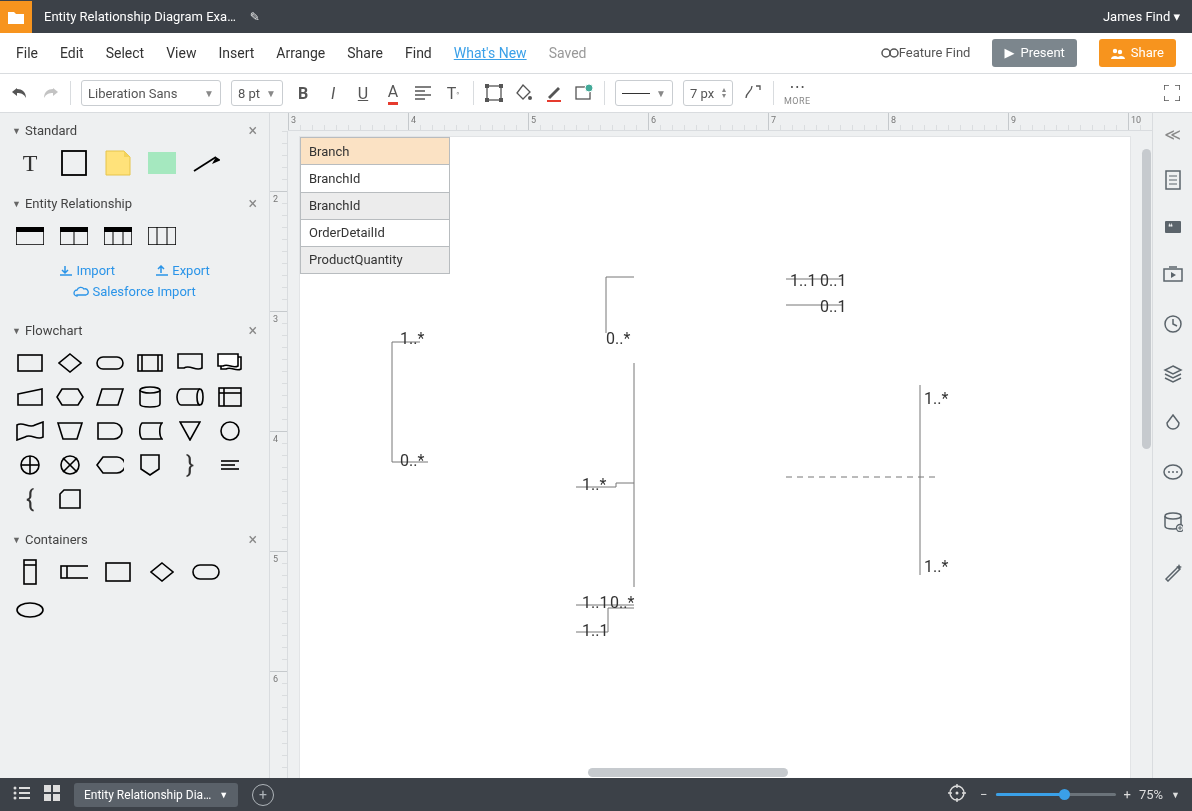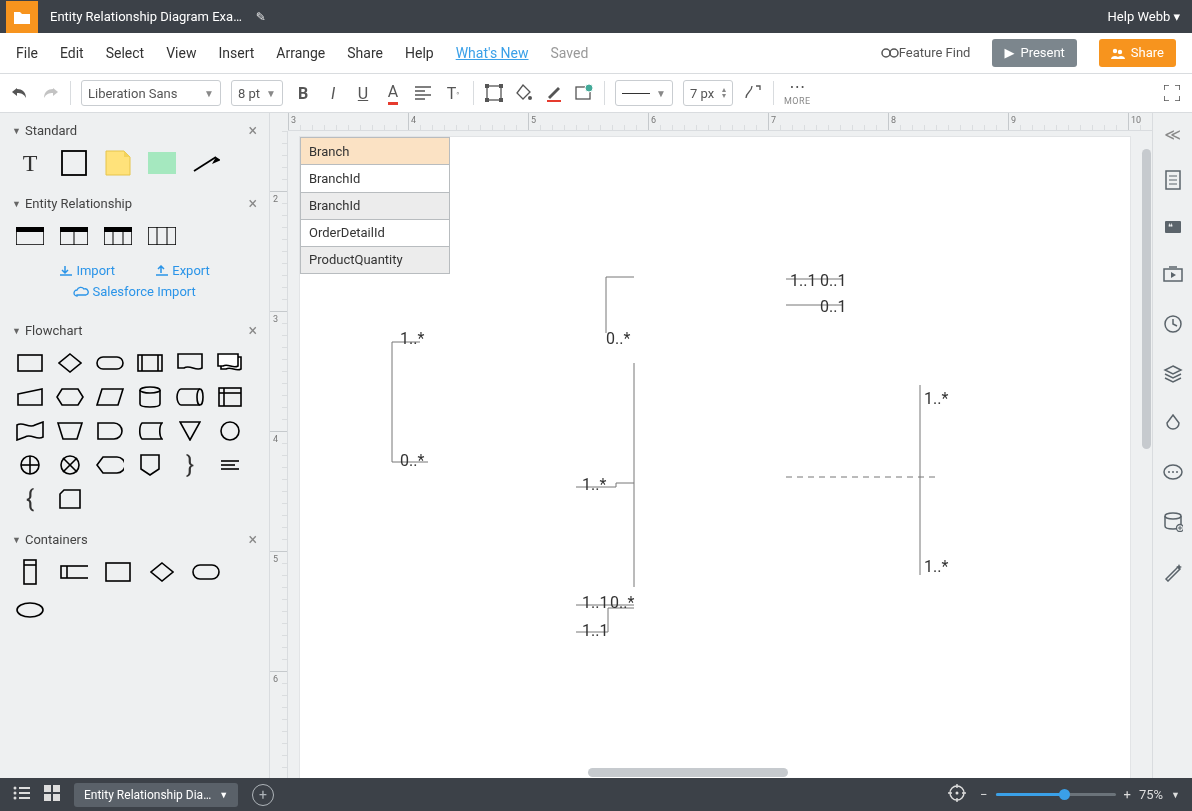--- a/index.html
+++ b/index.html
@@ -1,18 +1,18 @@
 <!DOCTYPE html>
 <html><head>
 <meta charset="utf-8">
 <style>
 *{box-sizing:border-box;margin:0;padding:0;font-family:-apple-system,BlinkMacSystemFont,"Segoe UI",Roboto,sans-serif}
 body{width:1192px;height:811px;overflow:hidden;display:flex;flex-direction:column;background:#fff;color:#333}
 
-.titlebar{height:33px;background:#3c4148;display:flex;align-items:center;padding:0 12px 0 6px;color:#fff;font-size:13px}
+.titlebar{height:33px;background:#3c4148;display:flex;align-items:center;padding:0 12px 0 0;color:#fff;font-size:13px}
 .doc-icon{width:32px;height:32px;background:#f7941e;display:flex;align-items:center;justify-content:center;margin-right:12px}
 .doc-title{flex:0 0 auto}
 .pencil{margin-left:14px;opacity:.9;font-size:12px}
 .spacer{flex:1}
 .user{font-size:13px}
 
 .menubar{height:40px;display:flex;align-items:center;padding:0 16px;gap:22px;font-size:14px;color:#333;border-bottom:1px solid transparent}
 .menubar .link{color:#3aa0e8;text-decoration:underline}
 .menubar .saved{color:#999}
 .menubar .btn{height:28px;padding:0 12px;border-radius:3px;display:flex;align-items:center;gap:6px;font-size:13px;cursor:pointer}
@@ -84,32 +84,32 @@
 
 <div class="titlebar">
   <div class="doc-icon">
     <svg width="16" height="14" viewBox="0 0 16 14">
         <path d="M0 2h6l2 2h8v10H0z" fill="#fff"></path>
       </svg>
   </div>
   <span class="doc-title">Entity Relationship Diagram Exa…</span>
   <span class="pencil">✎</span>
   <div class="spacer"></div>
-  <span class="user">Help Webb ▾</span>
+  <span class="user">James Find ▾</span>
 </div>
 
 <div class="menubar">
   <span>File</span>
   <span>Edit</span>
   <span>Select</span>
   <span>View</span>
   <span>Insert</span>
   <span>Arrange</span>
   <span>Share</span>
-  <span>Help</span>
+  <span>Find</span>
   <span class="link">What's New</span>
   <span class="saved">Saved</span>
   <div class="spacer"></div>
   <div class="feature-find">
     <svg width="18" height="14" viewBox="0 0 18 14">
         <circle cx="5" cy="7" r="4" fill="none" stroke="#555" stroke-width="1.5"></circle>
         <circle cx="13" cy="7" r="4" fill="none" stroke="#555" stroke-width="1.5"></circle>
         <path d="M9 7h0" stroke="#555"></path>
       </svg>
     <span>Feature Find</span>

